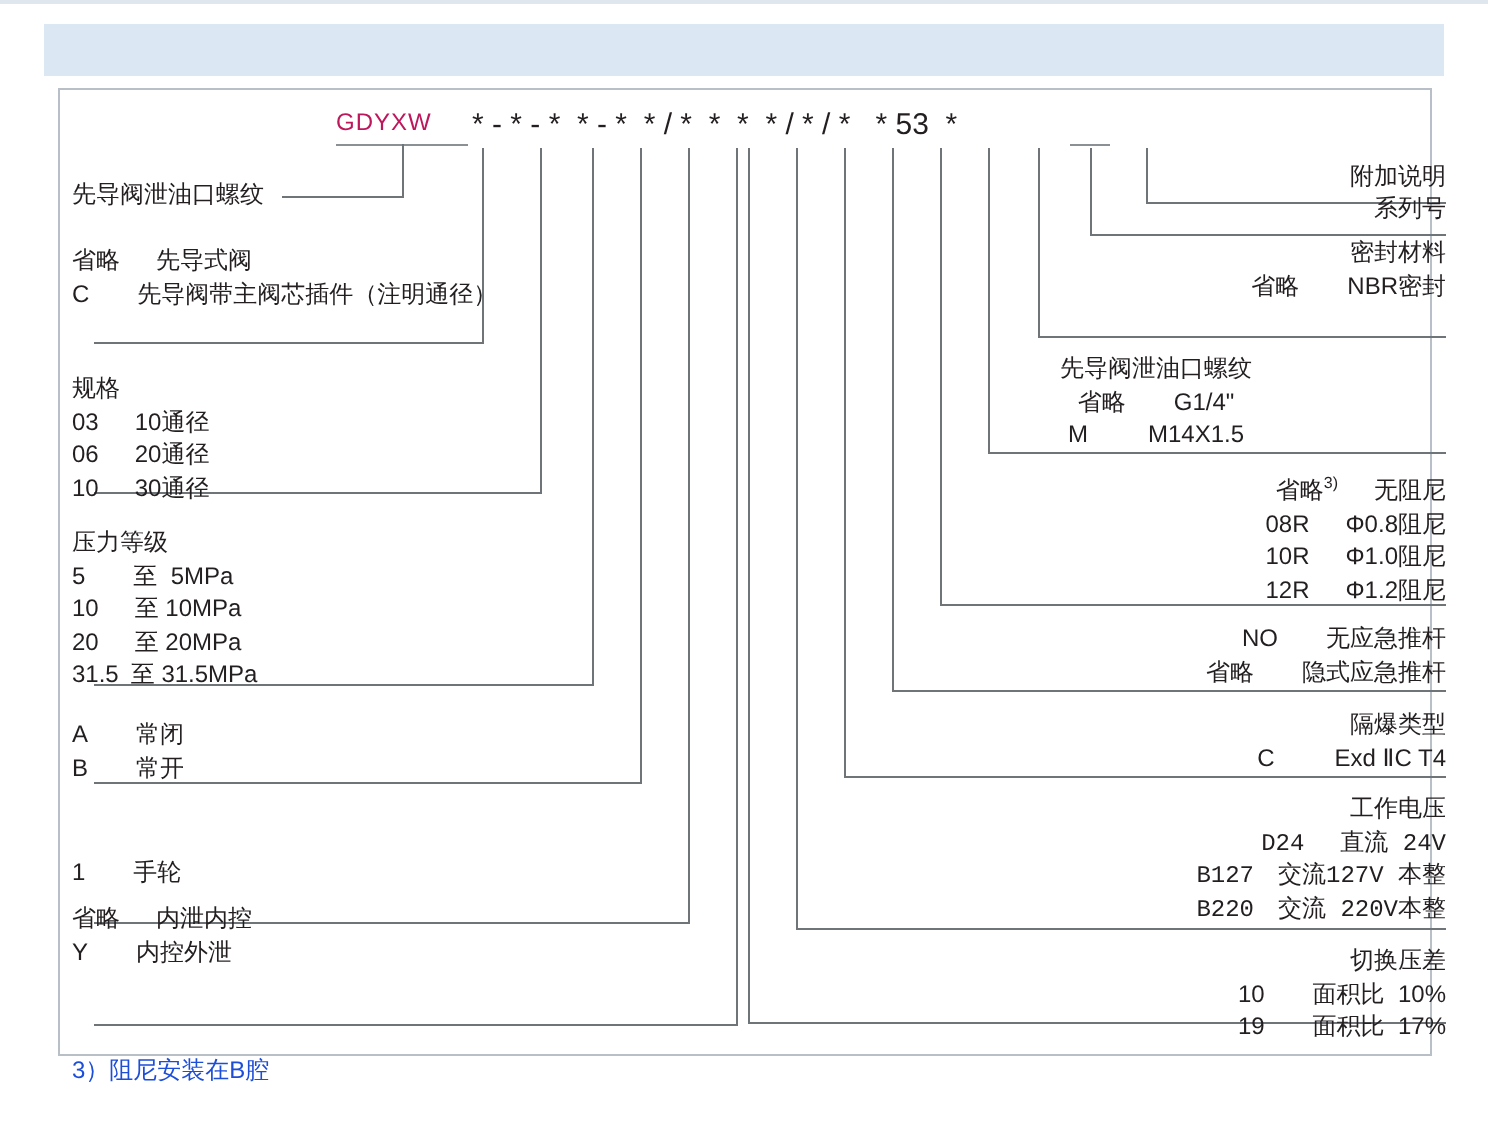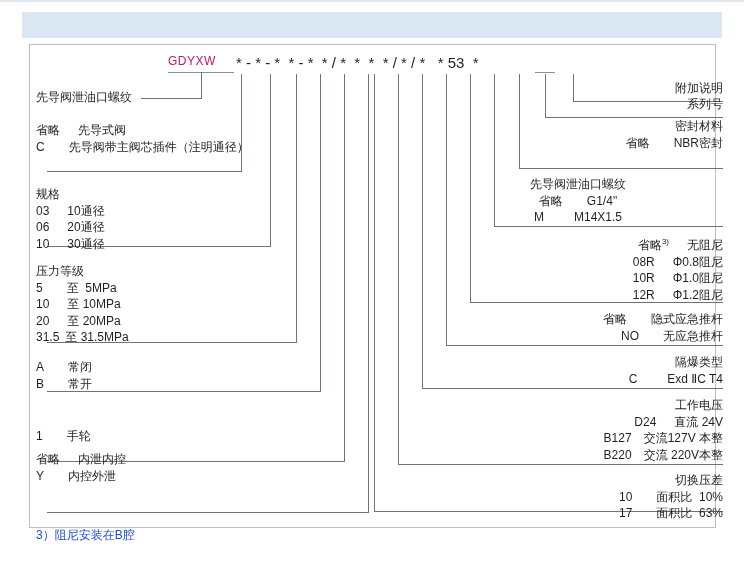--- a/index.html
+++ b/index.html
@@ -187,37 +187,37 @@
   </div>
 
   <div class="blk right" style="left:423px;top:234px;width:300px;">
     <span class="row"><span>省略</span><span class="sup">3)</span><span>   无阻尼</span></span>
     <span class="row">08R   Φ0.8阻尼</span>
     <span class="row">10R   Φ1.0阻尼</span>
     <span class="row">12R   Φ1.2阻尼</span>
   </div>
 
   <div class="blk right" style="left:423px;top:311px;width:300px;">
+    <span class="row">NO    无应急推杆</span>
     <span class="row">省略    隐式应急推杆</span>
-    <span class="row">NO    无应急推杆</span>
   </div>
 
   <div class="blk right" style="left:423px;top:354px;width:300px;">
     <span class="row">隔爆类型</span>
     <span class="row">C     Exd ⅡC T4</span>
   </div>
 
-  <div class="blk right" style="left:423px;top:397px;width:300px;">
+  <div class="blk right" style="left:423px;top:397px;width:300px;font-family:Liberation Mono, monospace;">
     <span class="row">工作电压</span>
     <span class="row">D24   直流 24V</span>
     <span class="row">B127  交流127V 本整</span>
     <span class="row">B220  交流 220V本整</span>
   </div>
 
   <div class="blk right" style="left:423px;top:472px;width:300px;">
     <span class="row">切换压差</span>
     <span class="row">10    面积比  10%</span>
-    <span class="row">17    面积比  63%</span>
+    <span class="row">19    面积比  17%</span>
   </div>
 
   <div class="foot" style="left:36px;top:527px;">3）阻尼安装在B腔</div>
 
 </div>
 
 </body></html>

